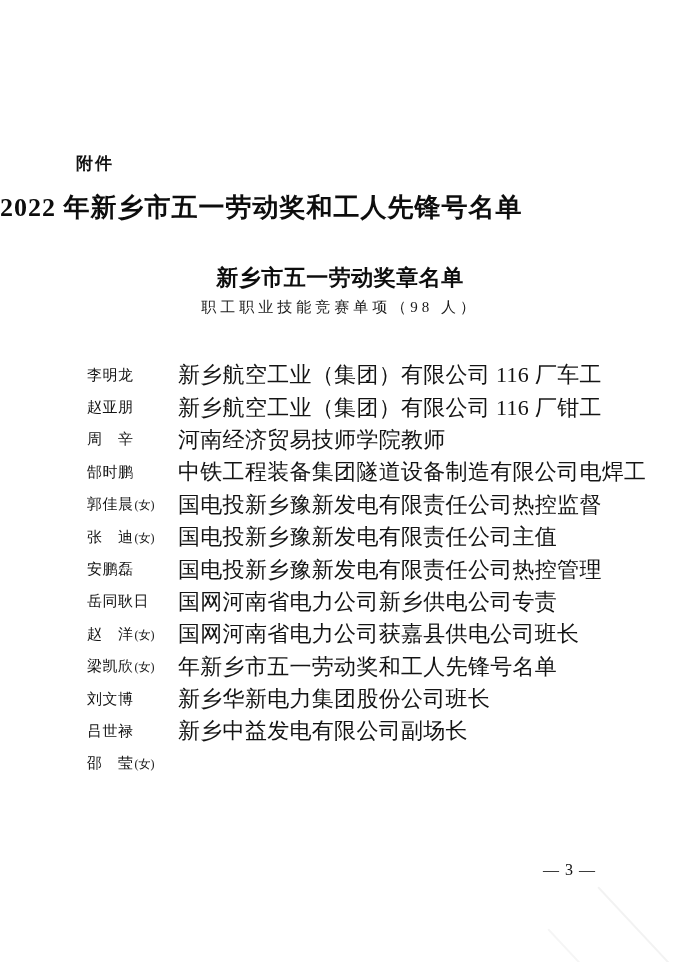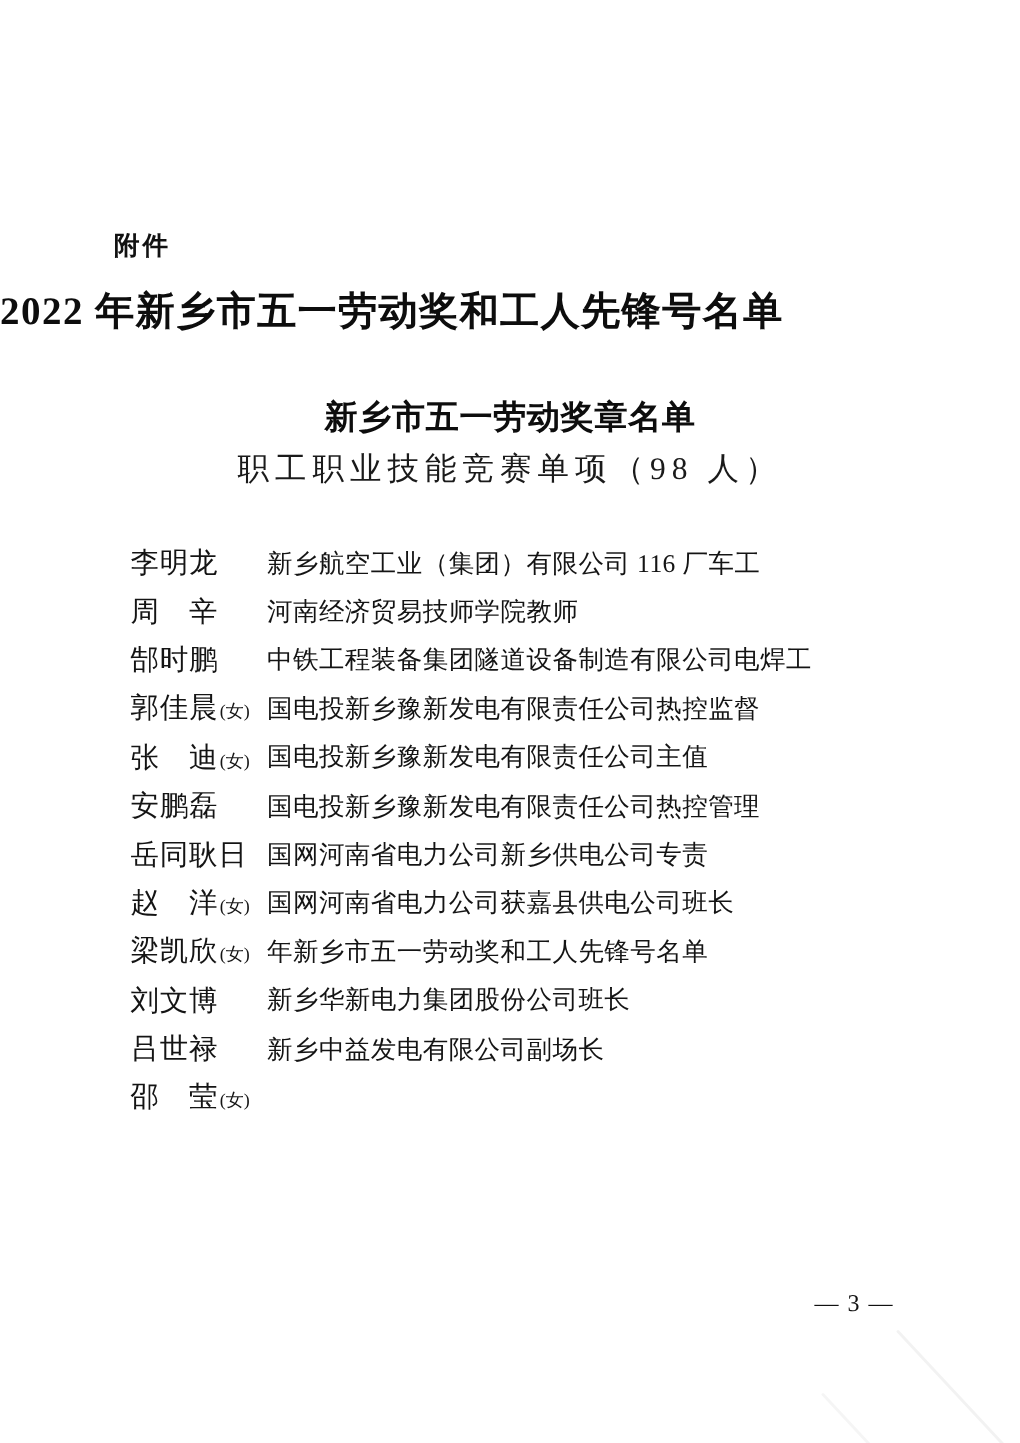--- a/index.html
+++ b/index.html
@@ -51,21 +51,21 @@
     color: #0d0d0d;
     white-space: nowrap;
     font-family: Liberation Mono, monospace;
   }
   .section-subtitle {
     position: absolute;
     top: 298px;
     left: 0;
     width: 100%;
     text-align: center;
-    font-size: 21px;
+    font-size: 15px;
     letter-spacing: 4px;
     color: #1a1a1a;
     white-space: nowrap;
   }
   .award-list {
     position: absolute;
     top: 359px;
     left: 87px;
     right: 30px;
   }
@@ -76,30 +76,30 @@
     font-size: 17px;
     white-space: nowrap;
   }
   .name-cell {
     width: 91px;
     flex: none;
     display: flex;
     align-items: baseline;
   }
   .person-name {
-    font-size: 19px;
+    font-size: 15px;
     letter-spacing: 0.5px;
   }
   .gender-note {
     font-size: 12px;
     letter-spacing: 0;
     padding-left: 1px;
   }
   .person-desc {
-    font-size: 17px;
+    font-size: 22px;
     letter-spacing: 0.3px;
   }
   .page-number {
     position: absolute;
     top: 861px;
     right: 84px;
     font-size: 16px;
     letter-spacing: 1px;
     color: #111;
     white-space: nowrap;
@@ -132,20 +132,27 @@
   <div class="award-list">
     <div class="row">
       <span class="name-cell">
           <span class="person-name">李明龙</span>
           <span class="gender-note"></span>
         </span>
       <span class="person-desc">新乡航空工业（集团）有限公司 116 厂车工</span>
     </div>
     <div class="row">
       <span class="name-cell">
+          <span class="person-name">赵亚朋</span>
+          <span class="gender-note"></span>
+        </span>
+      <span class="person-desc">新乡航空工业（集团）有限公司 116 厂钳工</span>
+    </div>
+    <div class="row">
+      <span class="name-cell">
           <span class="person-name">周　辛</span>
           <span class="gender-note"></span>
         </span>
       <span class="person-desc">河南经济贸易技师学院教师</span>
     </div>
     <div class="row">
       <span class="name-cell">
           <span class="person-name">郜时鹏</span>
           <span class="gender-note"></span>
         </span>

